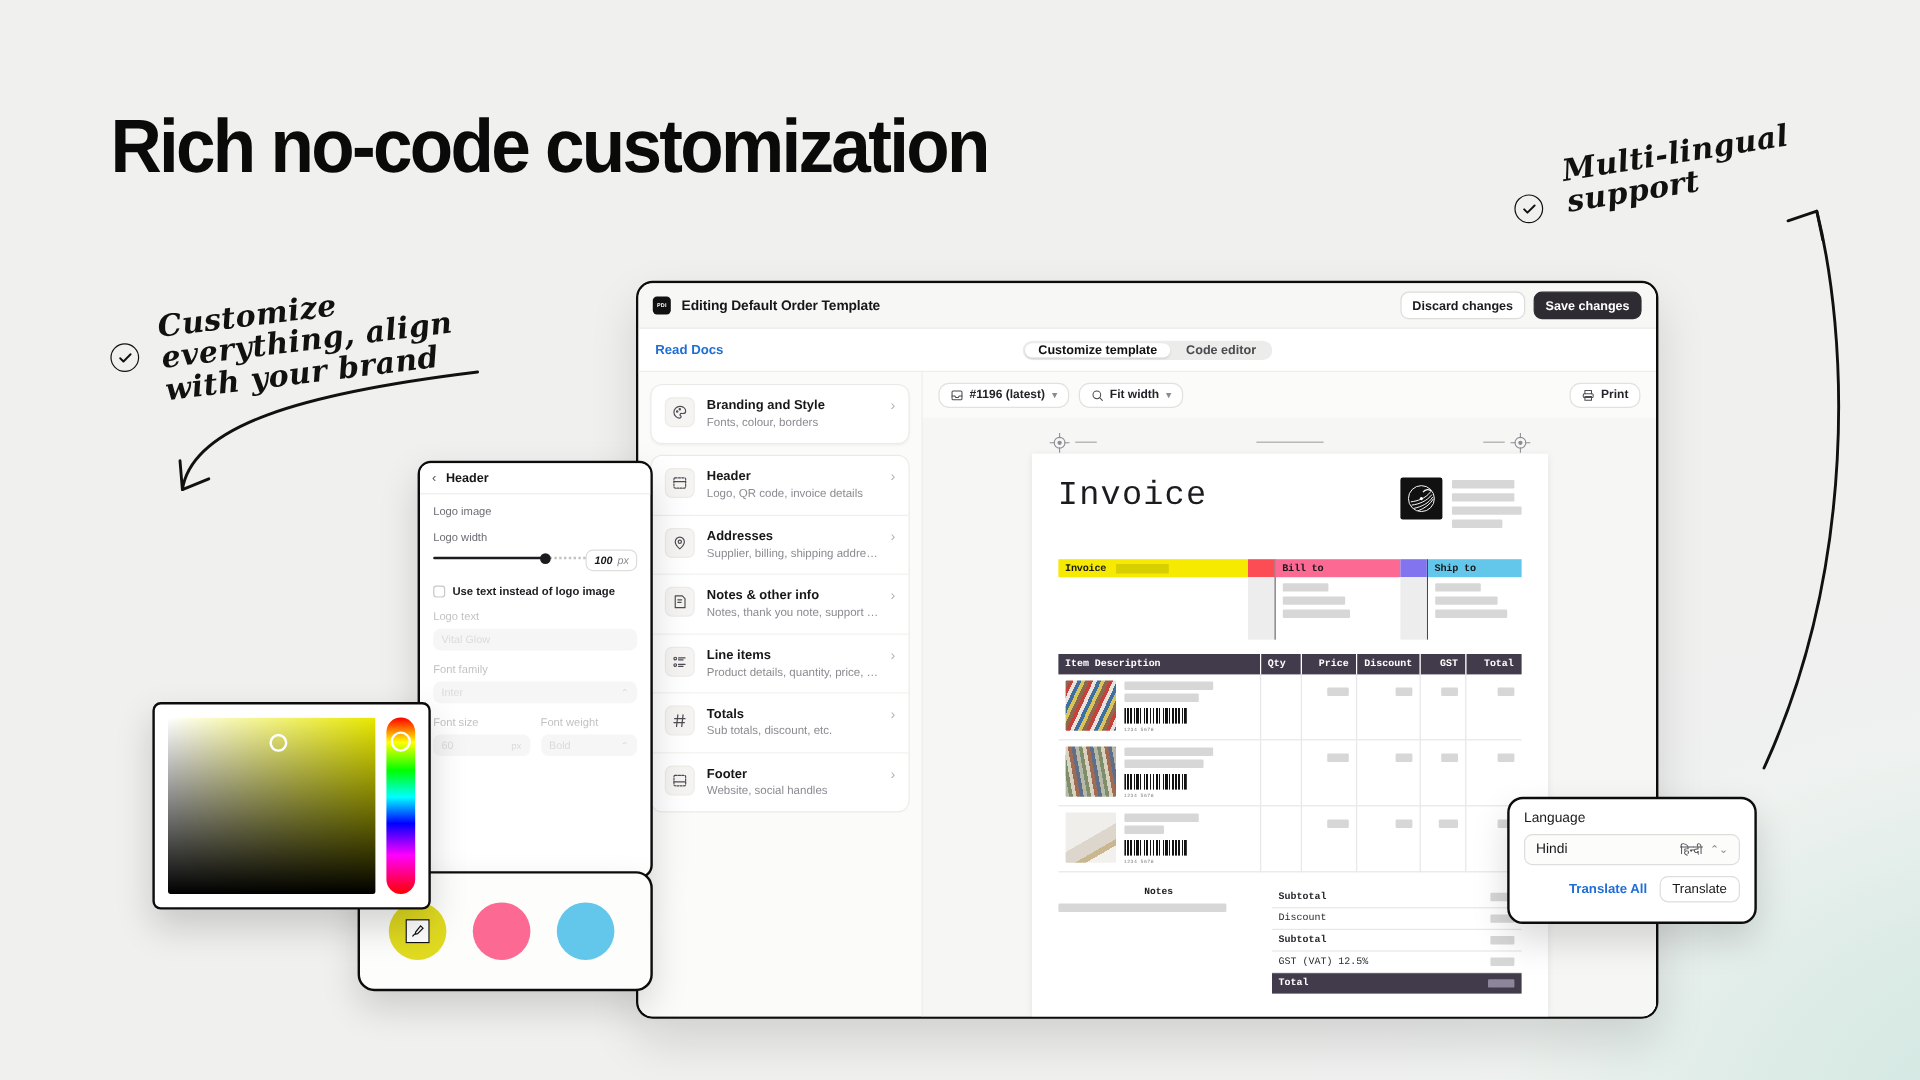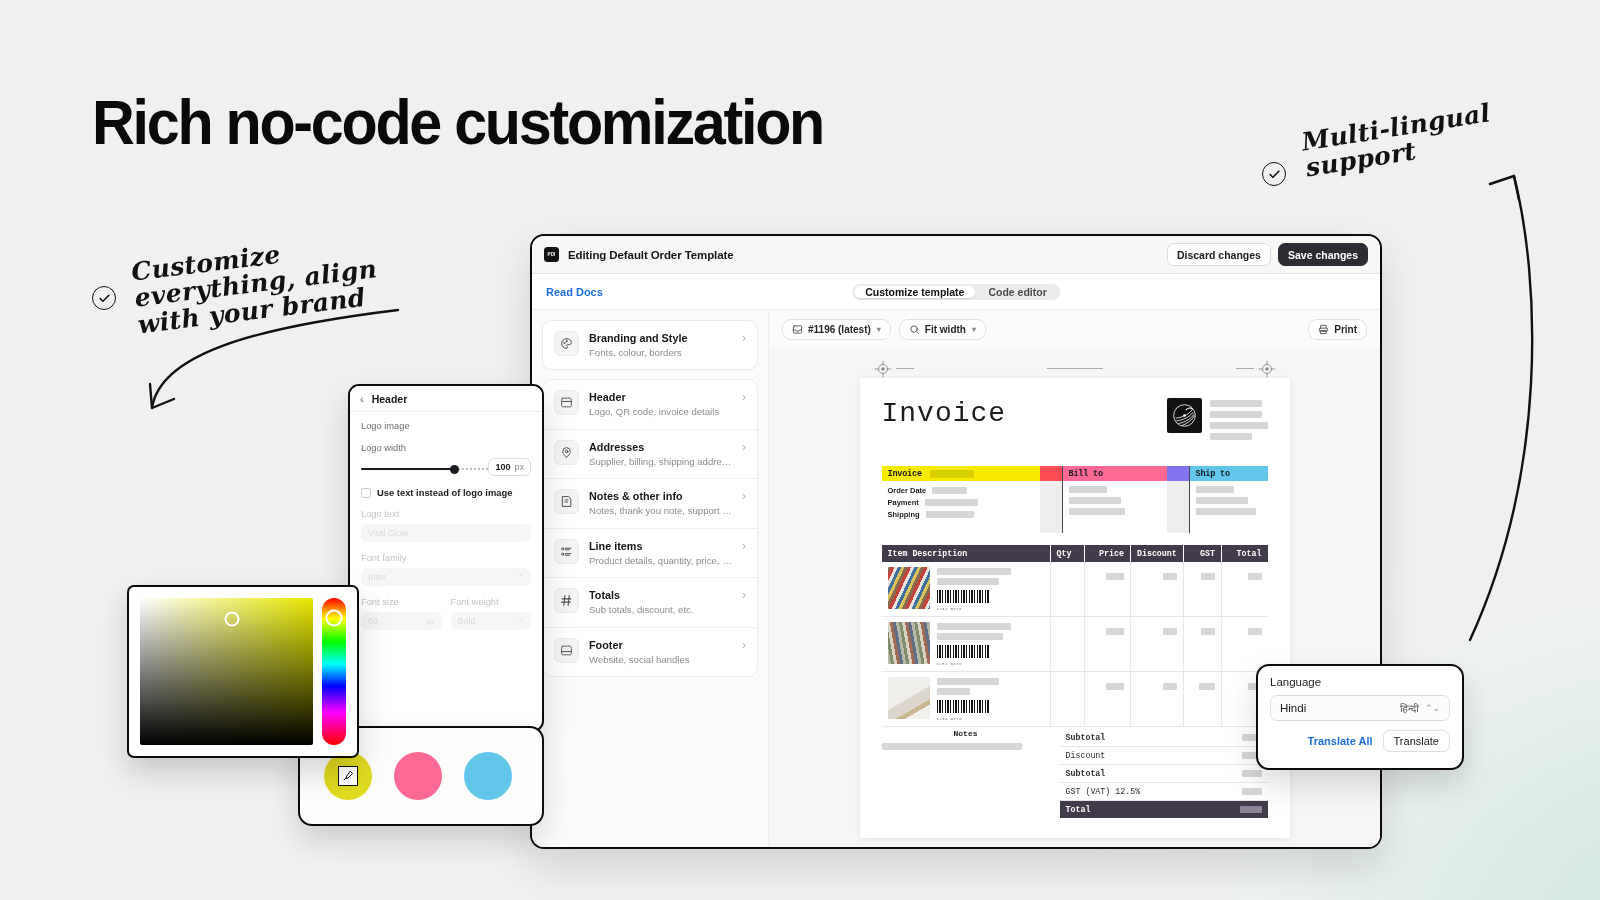--- a/index.html
+++ b/index.html
@@ -181,21 +181,21 @@
   .band-col { position: relative; }
   .band-head { height: 15px; display: flex; align-items: center; padding: 0 6px; }
   .band-label { font-size: 8.5px; font-weight: 700; color: #18181b; font-family: "Liberation Mono", monospace; letter-spacing: -.2px; }
   .band-body { padding: 5px 6px 3px; display: flex; flex-direction: column; gap: 4px; }
   .band-rows { display: flex; flex-direction: column; gap: 3px; }
   .band-row { display: flex; align-items: center; gap: 6px; }
   .band-row span { font-size: 7.5px; color: #1c1c20; font-family: "Liberation Sans", sans-serif; font-weight: 600; }
   .gapcol { width: 14px; background: #ededed; }
   .divider-v { width: 1px; background: #4a4450; }
 
-  .inv-table { width: 100%; border-collapse: collapse; margin-bottom: 2px; }
+  .inv-table { width: 100%; border-collapse: collapse; margin-bottom: 12px; }
   .inv-table th {
     background: #423b4b; color: #fff; font-size: 8.3px; font-weight: 700;
     padding: 4px 6px; text-align: left; font-family: "Liberation Mono", monospace;
     border-right: 1.6px solid #fff;
   }
   .inv-table th.num { text-align: right; }
   .inv-table td { border-bottom: 1px solid #e7e7e7; border-right: 1px solid #e7e7e7; padding: 5px 6px; vertical-align: top; }
   .cell-item { display: flex; gap: 7px; }
   .thumb { width: 42px; height: 42px; flex: 0 0 42px; border-radius: 1px; background-size: cover; }
   .thumb.t1 { background: repeating-linear-gradient(115deg, #8a6a4e 0 3px, #c6413a 3px 6px, #e8e4dd 6px 9px, #3e6f9e 9px 12px, #d9c45c 12px 15px); }
@@ -231,21 +231,21 @@
   .hp-body { padding: 9px 11px; }
   .fl { font-size: 9.3px; color: #6d6d75; margin-bottom: 5px; }
   .dropzone {
     border: 1px dashed #dcdbd8; border-radius: 8px; height: 72px;
     display: flex; flex-direction: column; align-items: center; justify-content: center; gap: 5px;
     background: #fdfdfc;
   }
   .dz-logo { width: 34px; height: 34px; background: #111; display: flex; align-items: center; justify-content: center; }
   .dz-logo svg { width: 26px; height: 26px; }
   .dz-btn { font-size: 8.4px; padding: 3.5px 7px; border: 1px solid #dedddb; border-radius: 6px; background: #fff; color: #1c1c20; font-weight: 600; cursor: pointer; }
-  .slider-row { display: flex; align-items: flex-end; gap: 0; margin-top: 4px; }
+  .slider-row { display: flex; align-items: flex-start; gap: 0; margin-top: 4px; font-style: italic; }
   .slider { flex: 1; position: relative; height: 14px; display: flex; align-items: center; }
   .slider .track { height: 2px; background: #1c1c20; width: 72%; border-radius: 2px; }
   .slider .dots { flex: 1; border-top: 2px dotted #c3c2bf; margin-left: 2px; }
   .slider .knob { position: absolute; left: 70%; width: 9px; height: 9px; border-radius: 50%; background: #1c1c20; }
   .numbox {
     display: flex; align-items: center; gap: 4px; border: 1px solid #dedddb; border-radius: 6px;
     padding: 3px 6px; background: #fff;
   }
   .numbox .v { font-size: 9px; color: #1c1c20; font-weight: 600; }
   .numbox .u { font-size: 9px; color: #8b8b92; }
@@ -569,36 +569,20 @@
                   <span class="sk" style="width:42px"></span>
                 </div>
               </div>
             </div>
 
             <div class="inv-bands">
               <div class="band-col" style="width:158px">
                 <div class="band-head" style="background:#f5ea00">
                   <span class="band-label">Invoice</span>
                   <span class="sk" style="width:44px;height:8px;background:#d8cf00;margin-left:8px"></span>
-                </div>
-                <div class="band-body">
-                  <div class="band-rows">
-                    <div class="band-row">
-                        <span>Order Date</span>
-                        <span class="sk" style="width:35px"></span>
-                      </div>
-                    <div class="band-row">
-                        <span>Payment</span>
-                        <span class="sk" style="width:53px"></span>
-                      </div>
-                    <div class="band-row">
-                        <span>Shipping</span>
-                        <span class="sk" style="width:48px"></span>
-                      </div>
-                  </div>
                 </div>
               </div>
               <div class="band-col" style="width:22px">
                 <div class="band-head" style="background:#fc4d54"></div>
                 <div class="gapcol" style="width:22px;height:52px;background:#ededed"></div>
               </div>
               <div class="divider-v"></div>
               <div class="band-col" style="width:104px">
                 <div class="band-head" style="background:#fc6a94">
                   <span class="band-label">Bill to</span>

